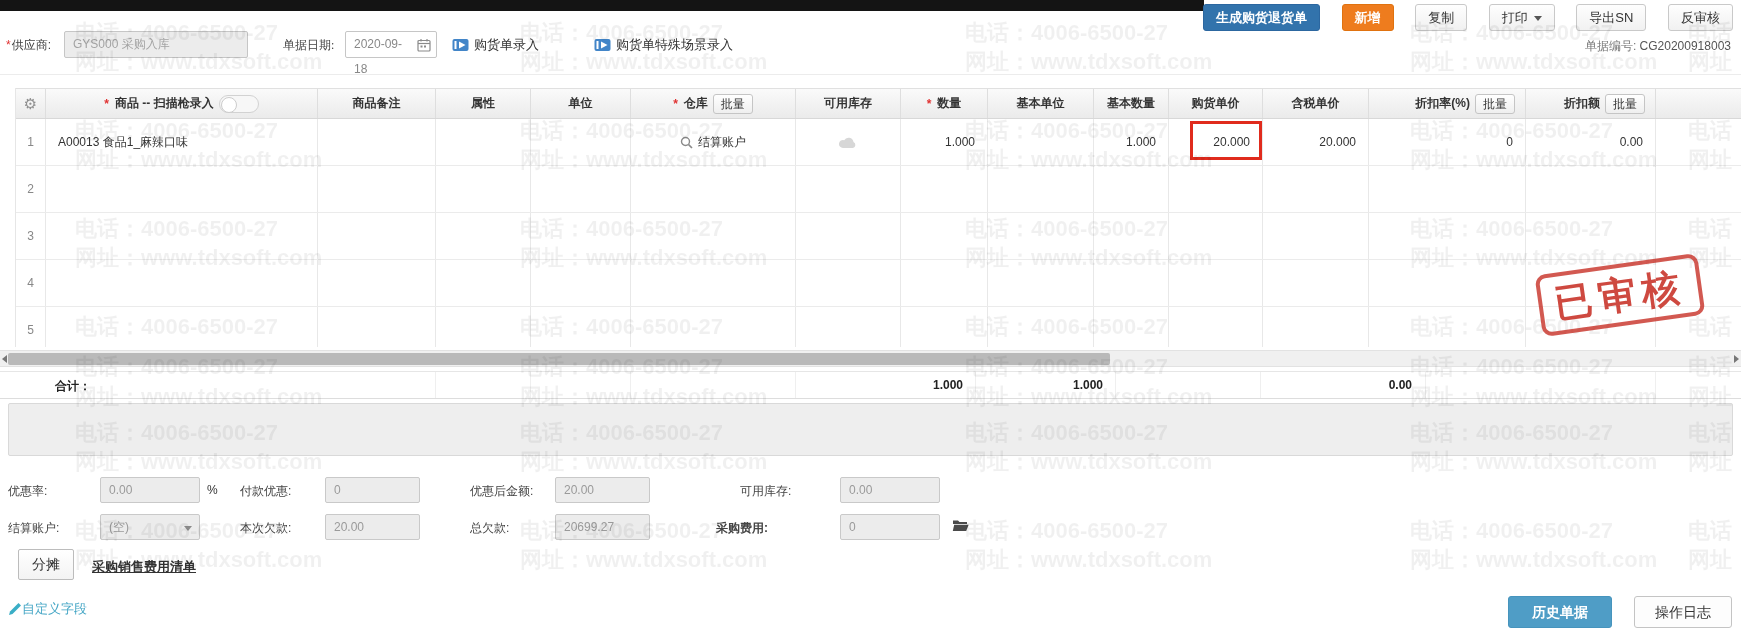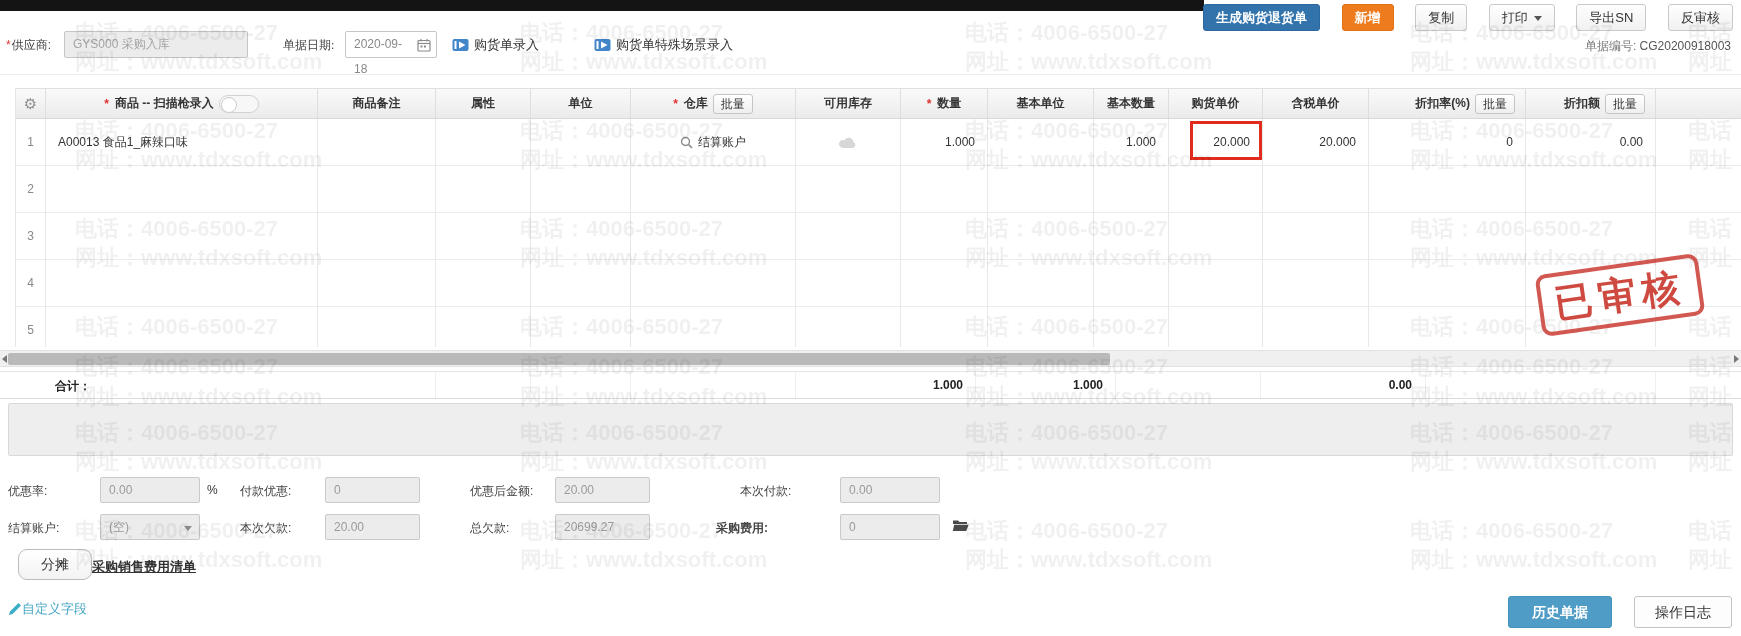--- a/index.html
+++ b/index.html
@@ -55,21 +55,21 @@
   #totals .tv{position:absolute;top:6px;font-weight:bold;color:#222;text-align:right;}
   .tdiv{position:absolute;top:0;bottom:0;width:0;border-left:1px solid #efefef;}
   
   #remark-box{left:8px;top:403px;width:1725px;height:53px;background:#eeeeee;border:1px solid #d9d9d9;border-radius:2px;}
   
   .b-label{position:absolute;font-size:12px;color:#444;}
   .b-inp{position:absolute;box-sizing:border-box;height:26px;border:1px solid #c9c9c9;background:#ececec;
          color:#9a9a9a;font-size:12px;line-height:24px;padding:0 8px;border-radius:2px;}
   .sel-caret{position:absolute;right:7px;top:11px;width:0;height:0;border-left:4px solid transparent;
              border-right:4px solid transparent;border-top:5px solid #8a8a8a;}
-  #allocate-btn{left:18px;top:549px;width:74px;height:31px;border:1px solid #bcbcbc;border-radius:9px;
+  #allocate-btn{left:18px;top:549px;width:56px;height:31px;border:1px solid #bcbcbc;border-radius:2px;
                 background:linear-gradient(#fff,#f3f3f3);font-size:14px;color:#333;line-height:29px;text-align:center;cursor:pointer;}
   #expense-link{left:92px;top:558px;font-size:13px;color:#333;font-weight:bold;text-decoration:underline;cursor:pointer;}
   #custom-fields{left:8px;top:600px;display:flex;align-items:center;gap:0;color:#47a7c6;font-size:13px;cursor:pointer;}
   #history-btn{left:1508px;top:596px;width:104px;height:32px;background:#4f9dc6;border:1px solid #4694bd;border-radius:3px;
                color:#fff;font-size:14px;font-weight:bold;line-height:30px;text-align:center;cursor:pointer;}
   #oplog-btn{left:1634px;top:596px;width:98px;height:32px;background:#fdfdfd;border:1px solid #c4c4c4;border-radius:3px;
              color:#333;font-size:14px;line-height:30px;text-align:center;cursor:pointer;}
   
   #stamp{left:1538px;top:264px;width:164px;height:62px;border:4px solid rgba(199,48,38,.8);border-radius:10px;
          display:flex;align-items:center;justify-content:center;color:rgba(199,48,38,.88);
@@ -322,21 +322,21 @@
 
   <div class="abs" id="remark-box"></div>
 
   <span class="b-label" style="left:8px;top:483px;">优惠率:</span>
   <div class="b-inp" style="left:100px;top:477px;width:100px;">0.00</div>
   <span class="b-label" style="left:207px;top:483px;color:#333;">%</span>
   <span class="b-label" style="left:240px;top:483px;">付款优惠:</span>
   <div class="b-inp" style="left:325px;top:477px;width:95px;">0</div>
   <span class="b-label" style="left:470px;top:483px;">优惠后金额:</span>
   <div class="b-inp" style="left:555px;top:477px;width:95px;">20.00</div>
-  <span class="b-label" style="left:740px;top:483px;">本次付款:</span>
+  <span class="b-label" style="left:740px;top:483px;">可用库存:</span>
   <div class="b-inp" style="left:840px;top:477px;width:100px;">0.00</div>
 
   <span class="b-label" style="left:8px;top:520px;">结算账户:</span>
   <div class="b-inp" style="left:100px;top:514px;width:100px;padding-right:18px;">
     <span>(空)</span>
     <span class="sel-caret"></span>
   </div>
   <span class="b-label" style="left:240px;top:520px;">本次欠款:</span>
   <div class="b-inp" style="left:325px;top:514px;width:95px;">20.00</div>
   <span class="b-label" style="left:470px;top:520px;">总欠款:</span>

